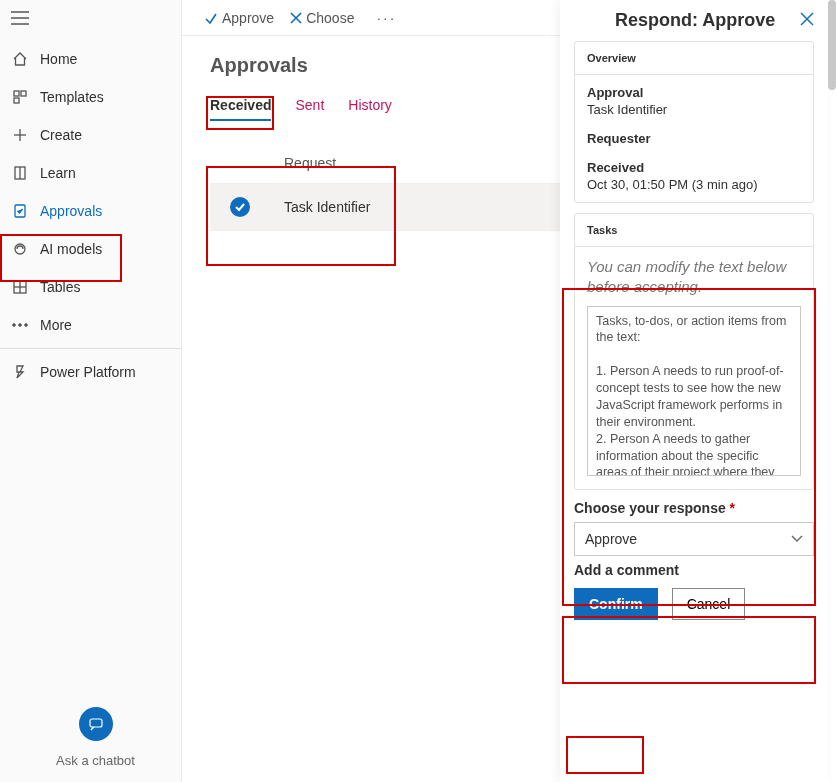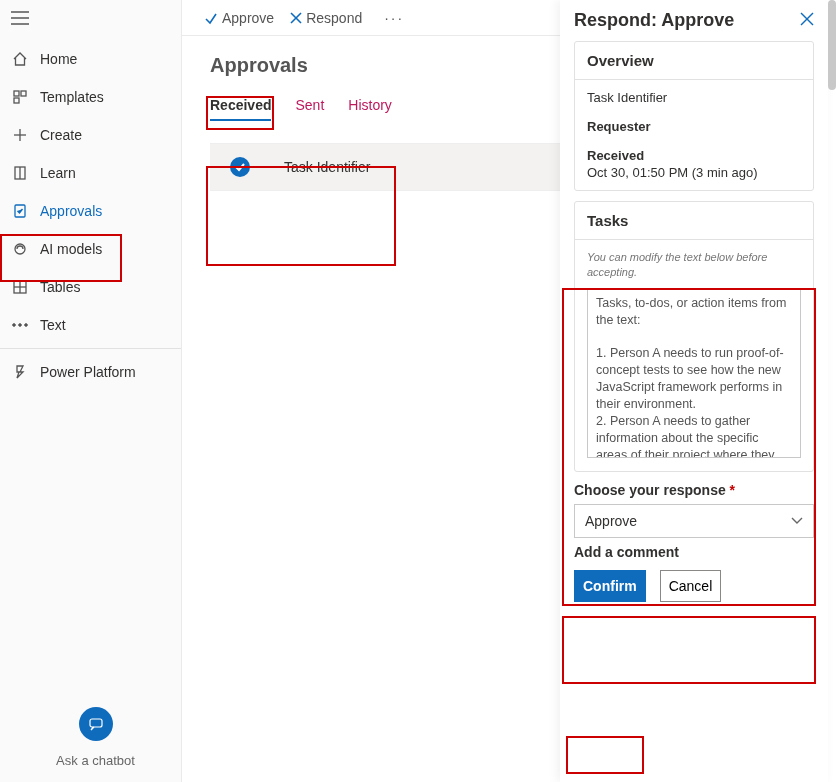--- a/index.html
+++ b/index.html
@@ -83,40 +83,40 @@
     background: #fff;
     padding: 10px 14px 14px 14px;
     overflow: hidden;
     box-shadow: -3px 0 10px rgba(0,0,0,0.06);
   }
   
   .vscroll-track { position: absolute; right: 0; top: 0; width: 8px; height: 100%; background: transparent; }
   .vscroll-thumb { position: absolute; right: 0; top: 0; width: 8px; height: 90px; background: #c8c8c8; border-radius: 4px; }
 
   .panel-head { display: flex; justify-content: space-between; align-items: center; margin-bottom: 10px; }
-  .panel-title { font-size: 18px; font-weight: 700; }
+  .panel-title { font-size: 18px; font-weight: 700; margin-left: 41px; }
   .close-x { cursor: pointer; }
   .close-x svg { stroke: #0F6CBD; }
 
   .card { border: 1px solid #e1e1e1; border-radius: 3px; margin-bottom: 10px; }
-  .card-h { font-weight: 600; font-size: 15px; padding: 10px 12px; border-bottom: 1px solid #e1e1e1; }
+  .card-h { font-weight: 600; font-size: 11px; padding: 10px 12px; border-bottom: 1px solid #e1e1e1; }
   .card-body { padding: 10px 12px; font-size: 13px; }
   .kv-label { font-weight: 600; font-size: 13px; margin-bottom: 2px; }
   .kv-val { font-size: 13px; color: #323130; margin-bottom: 14px; }
   .kv-val:last-child { margin-bottom: 0; }
-  .card-hint { color: #777; font-style: italic; font-size: 11px; margin-bottom: 8px; line-height: 1.35; }
+  .card-hint { color: #777; font-style: italic; font-size: 15px; margin-bottom: 8px; line-height: 1.35; }
   .text-area { width: 100%; height: 170px; border: 1px solid #c8c8c8; font-family: inherit; font-size: 12.5px; padding: 6px 8px; resize: none; color: #555; line-height: 1.35; overflow-y: scroll; }
 
   .field-label { font-weight: 600; font-size: 14px; margin: 6px 0 6px 0; }
   .req-star { color: #c50000; }
   .dropdown { position: relative; border: 1px solid #c8c8c8; height: 34px; display: flex; align-items: center; padding: 0 10px; cursor: pointer; justify-content: space-between; background: #fff; }
   .dropdown svg { stroke: #666; }
 
   .btn-row { display: flex; gap: 14px; align-items: center; }
-  .btn { height: 32px; padding: 0 8px; border: 1px solid #8a8886; background: #fff; font-size: 14px; cursor: pointer; }
+  .btn { height: 32px; padding: 0 14px; border: 1px solid #8a8886; background: #fff; font-size: 14px; cursor: pointer; }
   .btn.primary { background: #0F6CBD; border-color: #0F6CBD; color: #fff; font-weight: 600; }
 
 </style>
 </head>
 <body>
 
 <div class="sidebar">
   <div class="hamburger">
     <svg width="18" height="14" viewBox="0 0 18 14" stroke-width="1.5">
         <line x1="0" y1="1" x2="18" y2="1"></line>
@@ -190,21 +190,21 @@
       <span>Tables</span>
     </div>
     <div class="nav-item">
       <span class="icon">
           <svg width="16" height="4" viewBox="0 0 16 4">
             <circle cx="2" cy="2" r="1.3" fill="#555"></circle>
             <circle cx="8" cy="2" r="1.3" fill="#555"></circle>
             <circle cx="14" cy="2" r="1.3" fill="#555"></circle>
           </svg>
         </span>
-      <span>Text</span>
+      <span>More</span>
     </div>
     <div class="nav-divider"></div>
     <div class="nav-item">
       <span class="icon">
           <svg width="16" height="16" viewBox="0 0 16 16" stroke-width="1.3">
             <path d="M5 2 H11 L8 8 H11 L5 14 L7 8 H5 Z"></path>
           </svg>
         </span>
       <span>Power Platform</span>
     </div>
@@ -227,34 +227,35 @@
       <svg width="14" height="14" viewBox="0 0 14 14" stroke-width="1.6">
           <path d="M2 8 L6 12 L12 3" fill="none"></path>
         </svg>
       <span>Approve</span>
     </div>
     <div class="t-btn">
       <svg width="12" height="12" viewBox="0 0 12 12" stroke-width="1.6">
           <line x1="1" y1="1" x2="11" y2="11"></line>
           <line x1="11" y1="1" x2="1" y2="11"></line>
         </svg>
-      <span>Respond</span>
+      <span>Choose</span>
     </div>
     <div class="t-more">···</div>
   </div>
 
   <div class="main-body">
     <div class="page-title">Approvals</div>
     <div class="tabs">
       <div class="tab active">Received</div>
       <div class="tab">Sent</div>
       <div class="tab">History</div>
     </div>
 
     <div>
+      <div class="table-header">Request</div>
       <div class="table-row">
         <div class="row-check">
           <svg width="12" height="12" viewBox="0 0 12 12" stroke-width="2">
               <path d="M2 6 L5 9 L10 3" fill="none"></path>
             </svg>
         </div>
         <span class="row-label">Task Identifier</span>
       </div>
     </div>
   </div>
@@ -267,20 +268,21 @@
       <svg width="14" height="14" viewBox="0 0 14 14" stroke-width="1.4">
           <line x1="1" y1="1" x2="13" y2="13"></line>
           <line x1="13" y1="1" x2="1" y2="13"></line>
         </svg>
     </div>
   </div>
 
   <div class="card">
     <div class="card-h">Overview</div>
     <div class="card-body">
+      <div class="kv-label">Approval</div>
       <div class="kv-val">Task Identifier</div>
       <div class="kv-label">Requester</div>
       <div class="kv-val"></div>
       <div class="kv-label">Received</div>
       <div class="kv-val">Oct 30, 01:50 PM (3 min ago)</div>
     </div>
   </div>
 
   <div class="card">
     <div class="card-h">Tasks</div>

